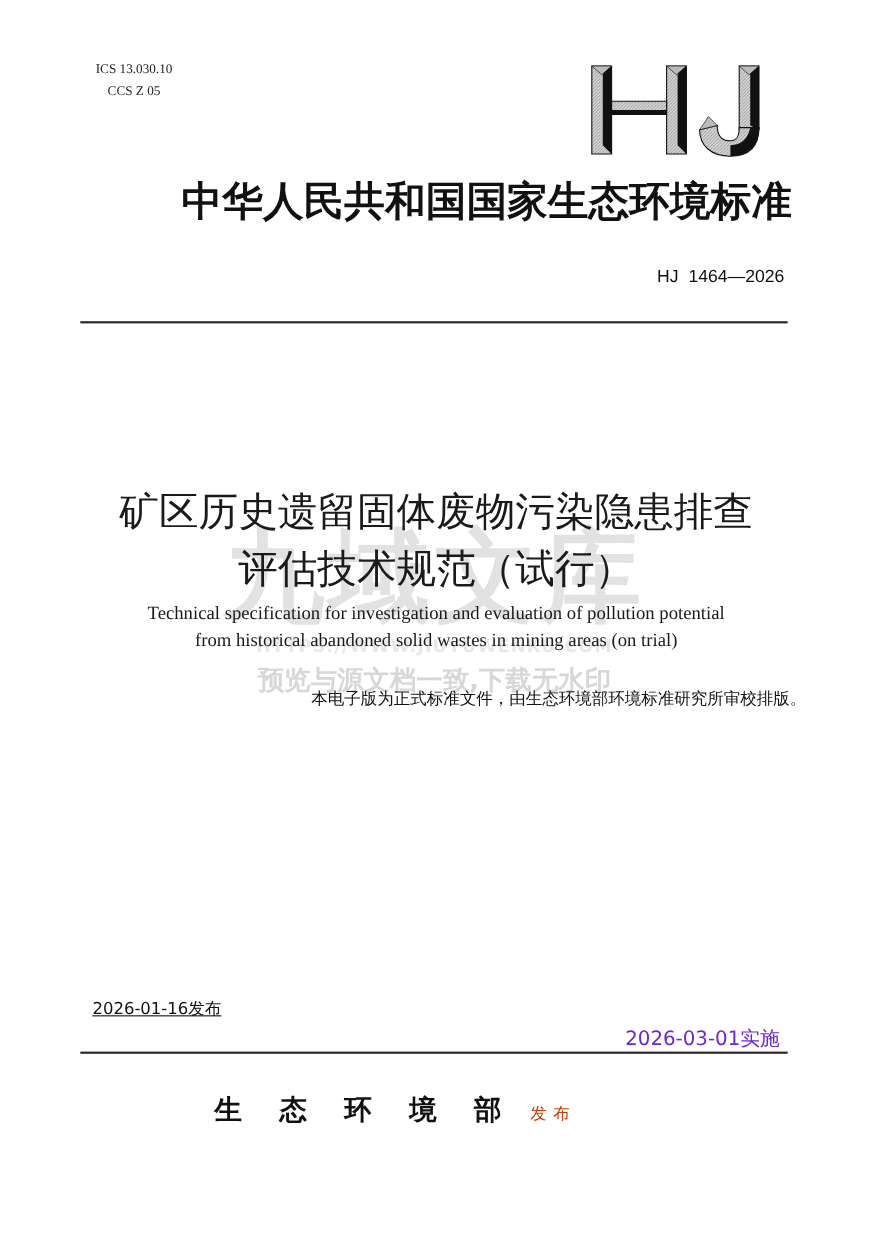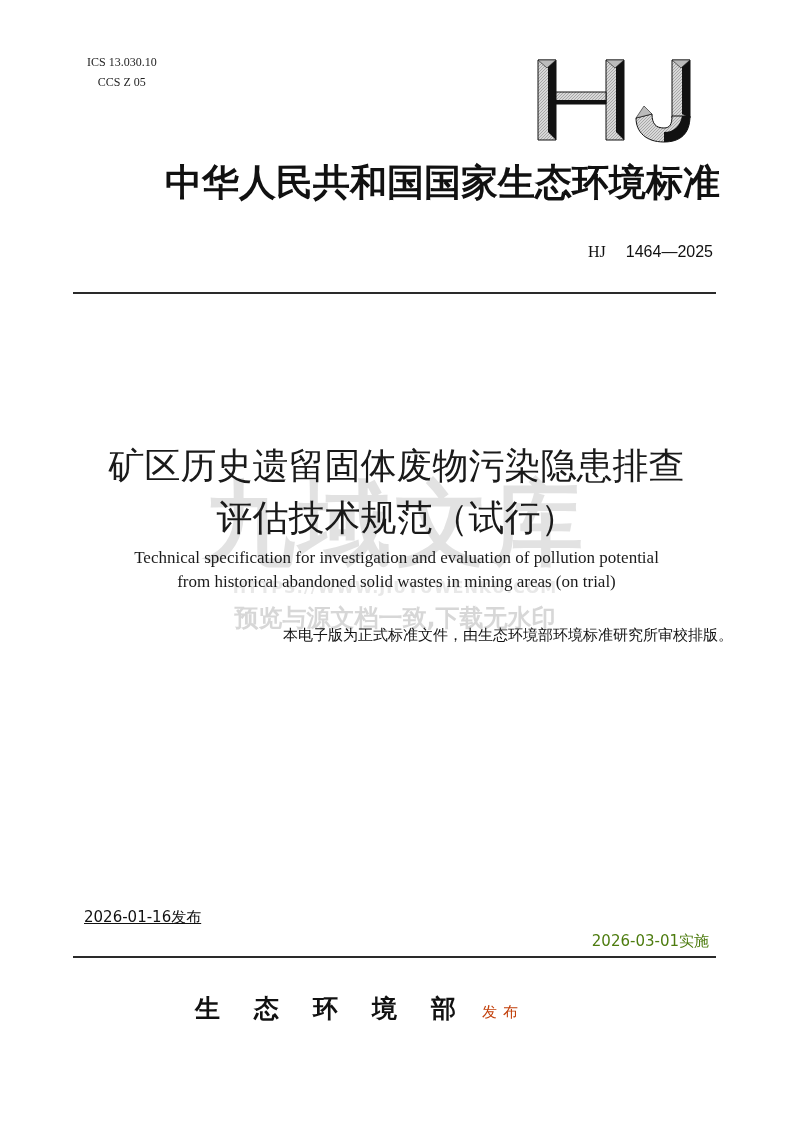--- a/index.html
+++ b/index.html
@@ -3,32 +3,32 @@
   <meta charset="utf-8">
   <style>
     html, body { margin: 0; padding: 0; background: #ffffff; }
     body { width: 793px; height: 1122px; position: relative; overflow: hidden; color: #111; }
     .abs { position: absolute; text-align: center; }
     .codes { left: 87px; top: 52px; font-family: "Liberation Serif", serif; font-size: 12px; line-height: 20px; color: #222; }
     .codes div { white-space: nowrap; }
     .logo { left: 534px; top: 56px; width: 162px; height: 88px; }
     .national-title { left: 70px; top: 158px; width: 650px; text-align: right; font-family: "DejaVu Serif", serif; font-weight: bold; font-size: 37px; letter-spacing: 0px; color: #111; white-space: nowrap; }
     .std-number { right: 80px; top: 243px; font-size: 16px; color: #111; white-space: nowrap; }
-    .std-number .prefix { font-family: Liberation Serif, serif; margin-right: 20px; }
+    .std-number .prefix { font-family: Liberation Sans, sans-serif; margin-right: 9px; }
     .std-number .num { font-family: "Liberation Sans", sans-serif; }
     .rule { left: 73px; width: 643px; height: 0; border-top: 2px solid #2a2a2a; }
     .rule-top { top: 292px; }
     .rule-bottom { top: 956px; }
     .zh-title { left: 60px; width: 673px; text-align: center; font-family: "DejaVu Sans", sans-serif; font-size: 36px; line-height: 50px; color: #1a1a1a; }
     .zh-title-1 { top: 441px; }
     .zh-title-2 { top: 493px; }
     .en-title { left: 60px; width: 673px; text-align: center; font-family: "Liberation Serif", serif; font-size: 17px; line-height: 24px; color: #1a1a1a; top: 546px; }
     .note { left: 60px; width: 673px; text-align: right; top: 626px; font-family: "DejaVu Sans", sans-serif; font-size: 15px; color: #111; white-space: nowrap; }
     .date-left { left: 84px; top: 908px; font-family: "DejaVu Sans", sans-serif; font-size: 15px; color: #111; white-space: nowrap; text-decoration: underline; }
-    .date-right { right: 84px; top: 932px; font-family: "DejaVu Sans", sans-serif; font-size: 15px; color: #4d7c0f; white-space: nowrap; }
+    .date-right { right: 84px; top: 932px; font-family: "DejaVu Sans", sans-serif; font-size: 18px; color: #6d28d9; white-space: nowrap; }
     .publisher { left: 195px; top: 992px; white-space: nowrap; }
     .publisher .org { font-family: "DejaVu Serif", serif; font-weight: bold; font-size: 25px; letter-spacing: 34px; color: #111; }
     .publisher .action { font-family: "DejaVu Sans", sans-serif; font-size: 15px; letter-spacing: 6px; color: #c2410c; margin-left: -8px; }
     .wm { color: rgba(150,150,150,0.28); font-family: "DejaVu Sans", sans-serif; font-weight: bold; white-space: nowrap; pointer-events: none; }
     .wm-big { left: 180px; top: 462px; width: 430px; font-size: 92px; letter-spacing: 4px; }
     .wm-url { left: 190px; top: 578px; width: 410px; font-size: 16px; letter-spacing: 1px; color: rgba(150,150,150,0.22); }
     .wm-note { left: 200px; top: 602px; width: 390px; font-size: 24px; color: rgba(130,130,130,0.32); }
   </style>
 </head>
 <body>
@@ -68,21 +68,21 @@
 
     <path d="M156,60 C156,78 146,86 130,86 C112,86 102,76 102,62 L118,58 C118,68 122,72 130,72 C136,72 138,68 138,60 Z" fill="url(#hatch)" stroke="#111" stroke-width="1"></path>
     <path d="M156,60 C156,78 146,86 130,86 L130,76 C140,76 146,70 148,60 Z" fill="#111"></path>
     <polygon points="102,62 118,58 110,50" fill="#bbb" stroke="#111" stroke-width="0.6"></polygon>
   </svg>
 </div>
 
 <div class="abs national-title">中华人民共和国国家生态环境标准</div>
 
 <div class="abs std-number">
-  <span class="prefix">HJ</span><span class="num">1464—2025</span>
+  <span class="prefix">HJ</span><span class="num">1464—2026</span>
 </div>
 
 <div class="abs rule rule-top"></div>
 
 <div class="abs zh-title zh-title-1">矿区历史遗留固体废物污染隐患排查</div>
 <div class="abs zh-title zh-title-2">评估技术规范（试行）</div>
 
 <div class="abs en-title">
   <div>Technical specification for investigation and evaluation of pollution potential</div>
   <div>from historical abandoned solid wastes in mining areas (on trial)</div>

